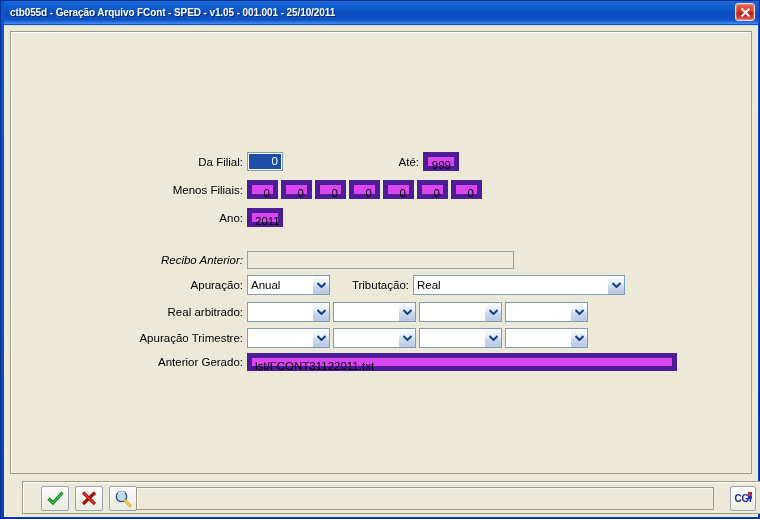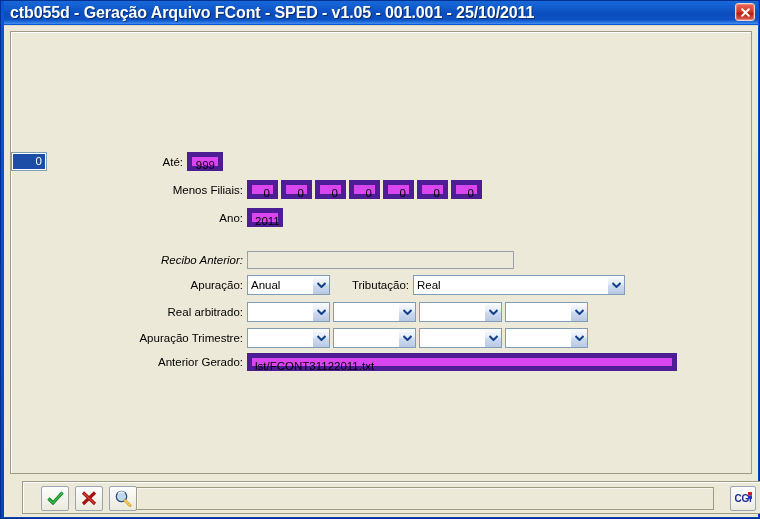--- a/index.html
+++ b/index.html
@@ -29,21 +29,21 @@
     margin-left: 0px;
     background: linear-gradient(to bottom,
        #1868d8 0%, #1565d6 8%, #0f57c9 38%,
        #0b4cbe 55%, #0d52c4 82%, #2f7ce8 95%, #4d90ef 100%);
     display: flex;
     align-items: center;
     overflow: hidden;
   }
   #titlebar-text {
     color: #ffffff;
-    font-size: 16px;
+    font-size: 10px;
     font-weight: bold;
     padding-left: 6px;
     white-space: nowrap;
     text-shadow: 1px 1px 0 rgba(0,0,0,0.45);
     letter-spacing: -0.1px;
   }
   #close-btn {
     position: absolute;
     right: 3px; top: 2px;
     width: 20px; height: 18px;
@@ -226,20 +226,21 @@
         <path d="M2.2,2.2 L8.8,8.8 M8.8,2.2 L2.2,8.8" stroke="#ffffff" stroke-width="2" stroke-linecap="round"></path>
       </svg>
     </div>
   </div>
 
   <div id="client">
 
     <div id="main-panel">
 
       <div class="row" style="left:0px; top:120px; width:500px;">
+        <div class="lbl" style="width:236px;">Da Filial:</div>
         <div class="tbox focused" style="width:36px; padding:0 1px;">
           <span class="sel-hl">0</span>
         </div>
         <div class="lbl" style="width:140px;">Até:</div>
         <div class="tbox num" style="width:36px;">999</div>
       </div>
 
       <div class="row" style="left:0px; top:148px; width:500px;">
         <div class="lbl" style="width:236px;">Menos Filiais:</div>
         <div class="tbox num" style="width:31px; margin-right:3px;">0</div>

